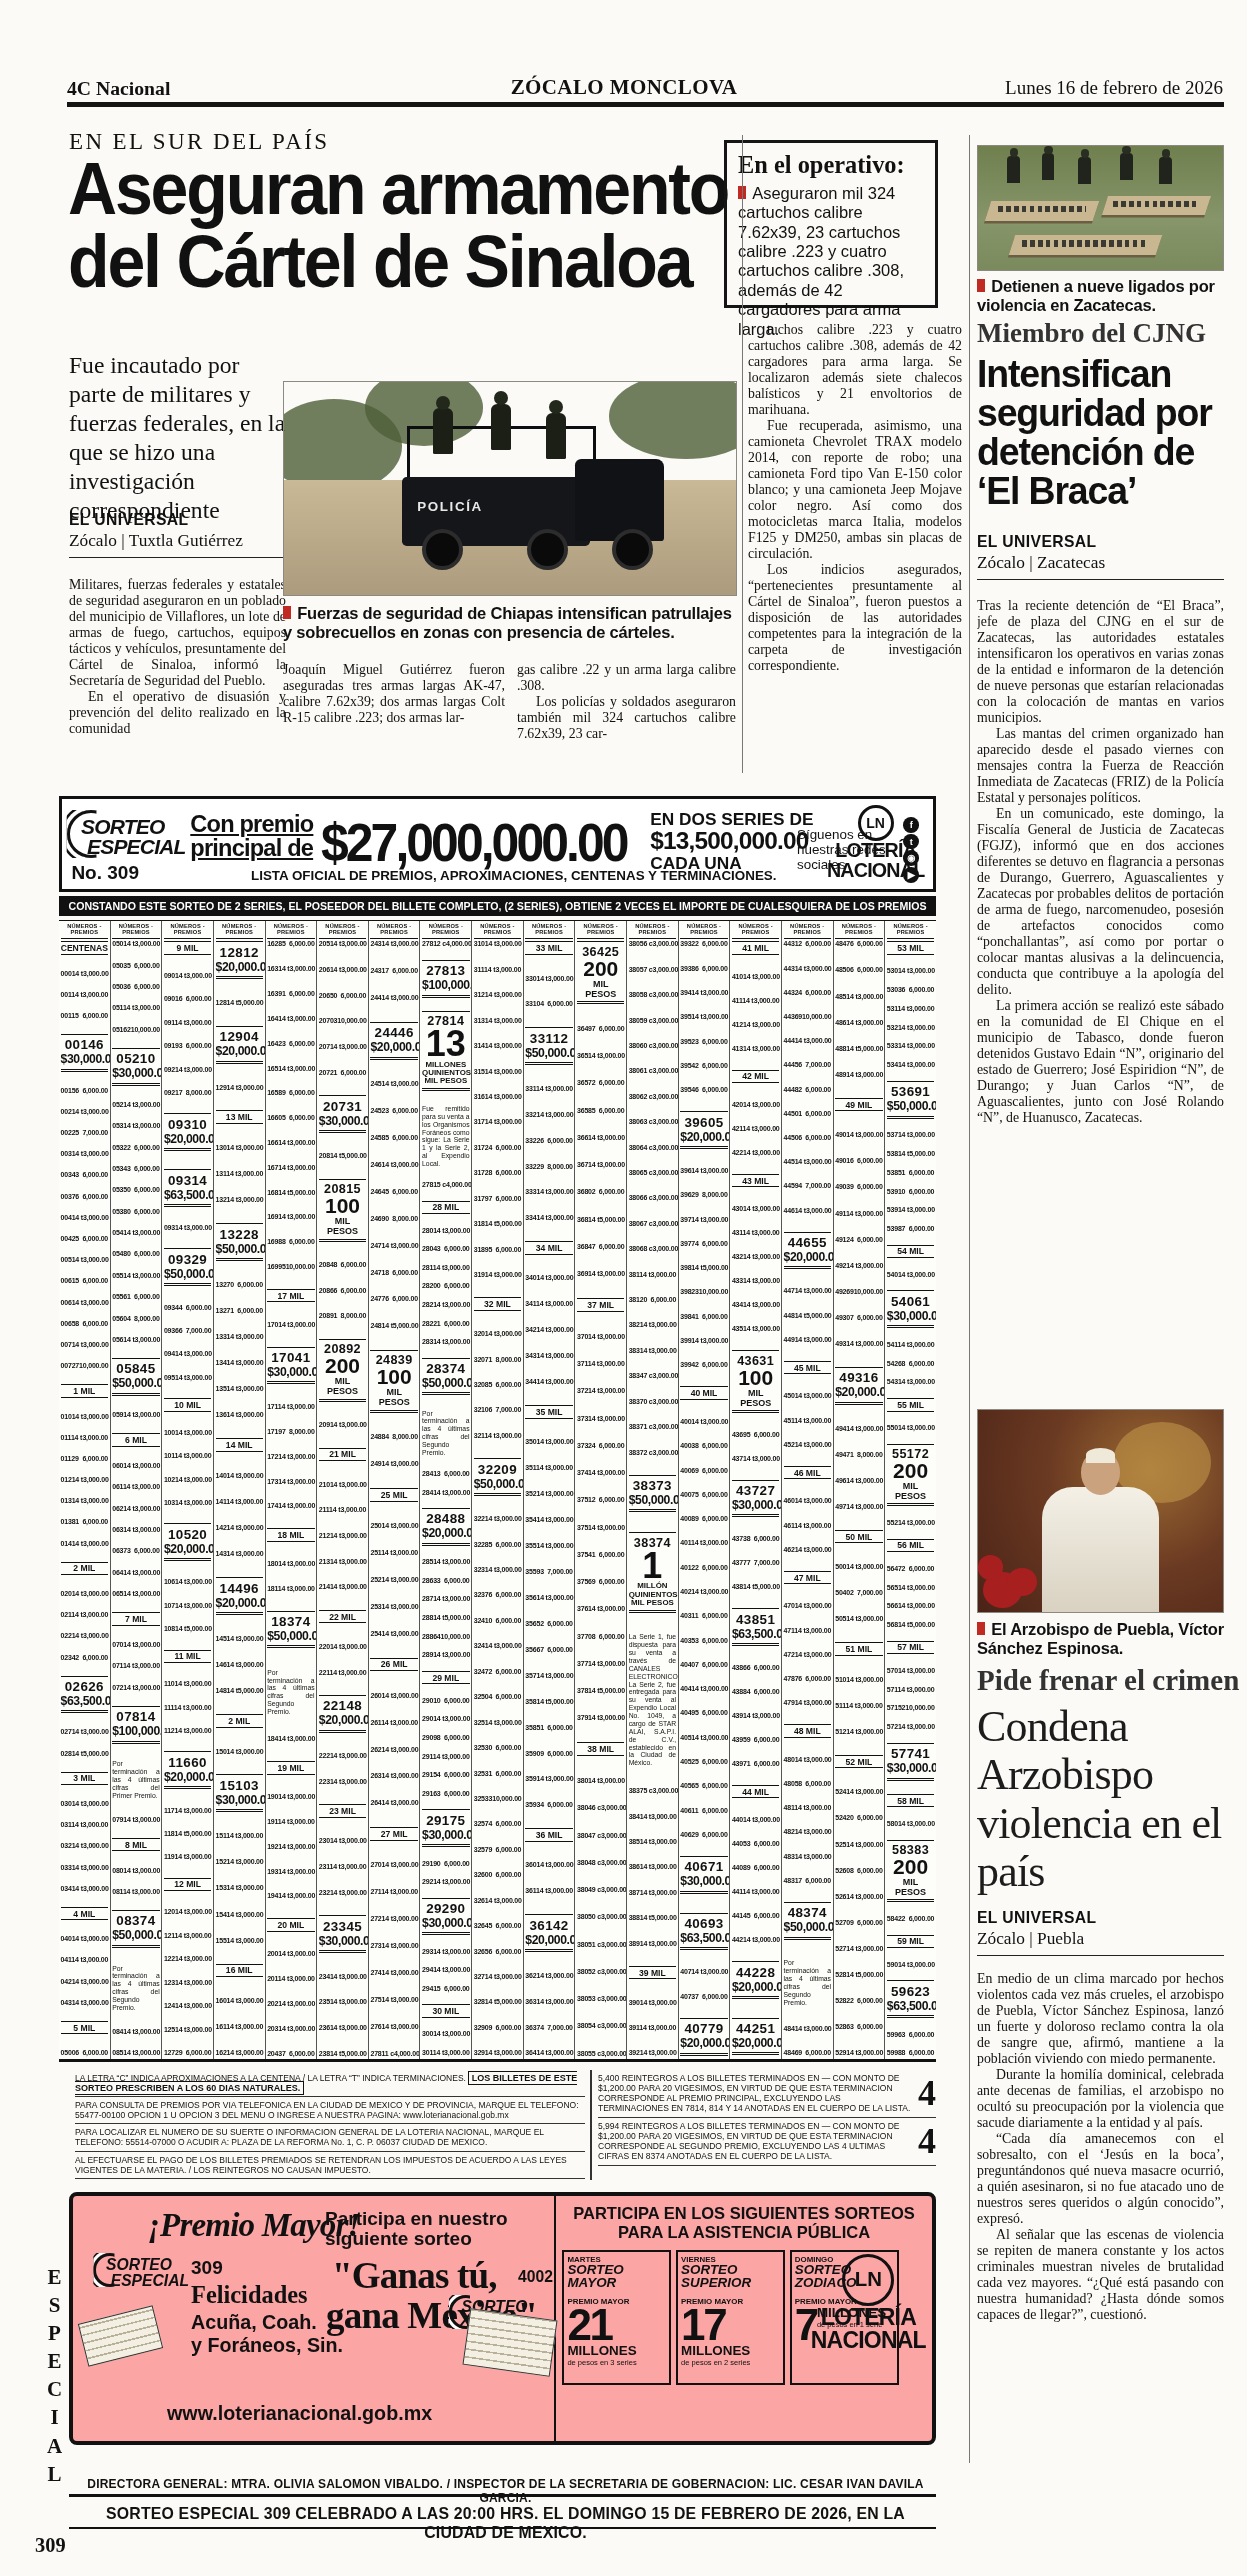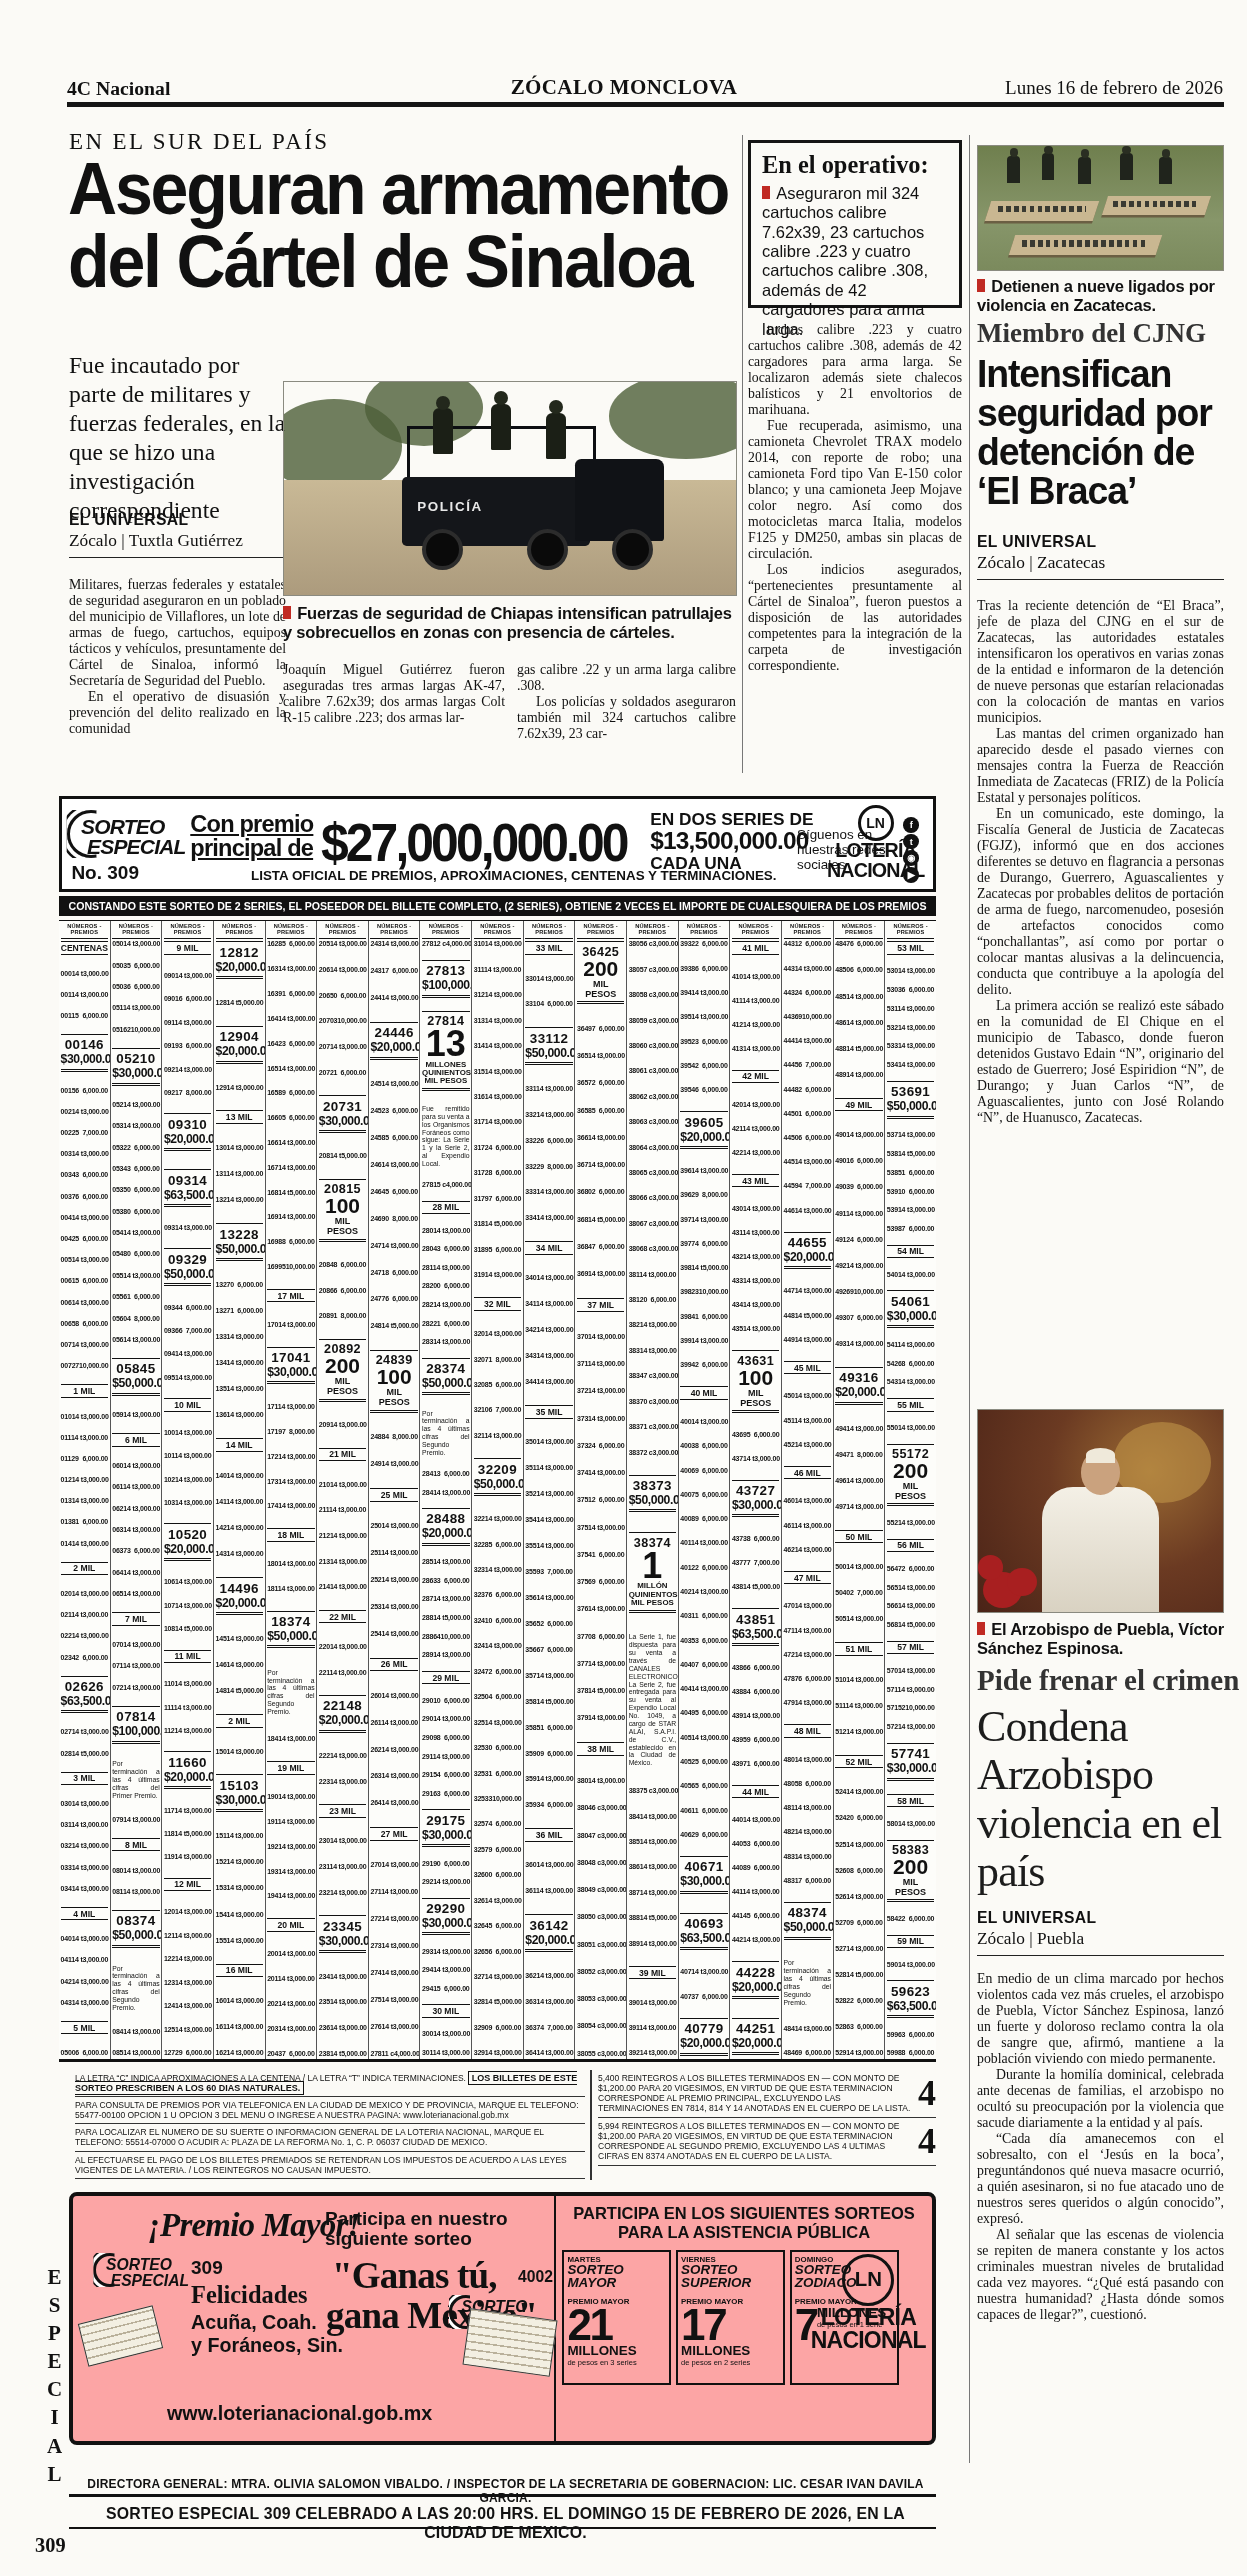--- a/index.html
+++ b/index.html
@@ -21,21 +21,21 @@
   .dateline{font-size:17.3px;margin-top:1.6px;}
   .bl-rule{border:0;border-top:1.6px solid #222;margin:6.3px 0 0 0;width:100%;}
   .bodytext{font-size:13.8px;line-height:16px;text-align:justify;}
   .bodytext p{margin:0;}
   .bodytext p.ind{text-indent:19px;}
   .caption{font-family:"Liberation Sans",sans-serif;font-weight:bold;font-size:16.5px;line-height:1.18;
            letter-spacing:-0.2px;}
   .redsq{display:inline-block;width:7.9px;height:12.6px;background:#c02a23;margin-right:6.3px;}
   .vrule{width:0.8px;background:#777;}
   
-  .opbox{left:748px;top:140px;width:214px;height:168px;border:3.1px solid #151515;box-sizing:border-box;
+  .opbox{left:724px;top:140px;width:214px;height:168px;border:3.1px solid #151515;box-sizing:border-box;
          padding:7.9px 11px;}
   .opbox h3{margin:0 0 4.7px 0;font-size:24.4px;font-weight:900;}
   .optext{font-family:"Liberation Sans",sans-serif;font-size:16.5px;line-height:1.18;font-weight:500;}
   
   .photo{box-sizing:border-box;border:0.8px solid #8a8a80;overflow:hidden;}
   .ph-main{left:283px;top:381px;width:454px;height:215px;background:linear-gradient(180deg,#8d9c68 0%,#7285522 40%,#7b8a5d 42%,#c3b392 55%,#b5a486 100%);}
   .ph-main .bush{position:absolute;border-radius:50%;background:#4d5f38;opacity:.8;}
   .ph-main .road{position:absolute;left:0;right:0;top:46%;bottom:0;background:linear-gradient(180deg,#c9b996,#ac9b7d);}
   .truck{position:absolute;left:26%;top:30%;width:58%;height:52%;}
   .truck .bed{position:absolute;left:0;top:28%;width:72%;height:62%;background:#14161a;border-radius:4.7px;}

